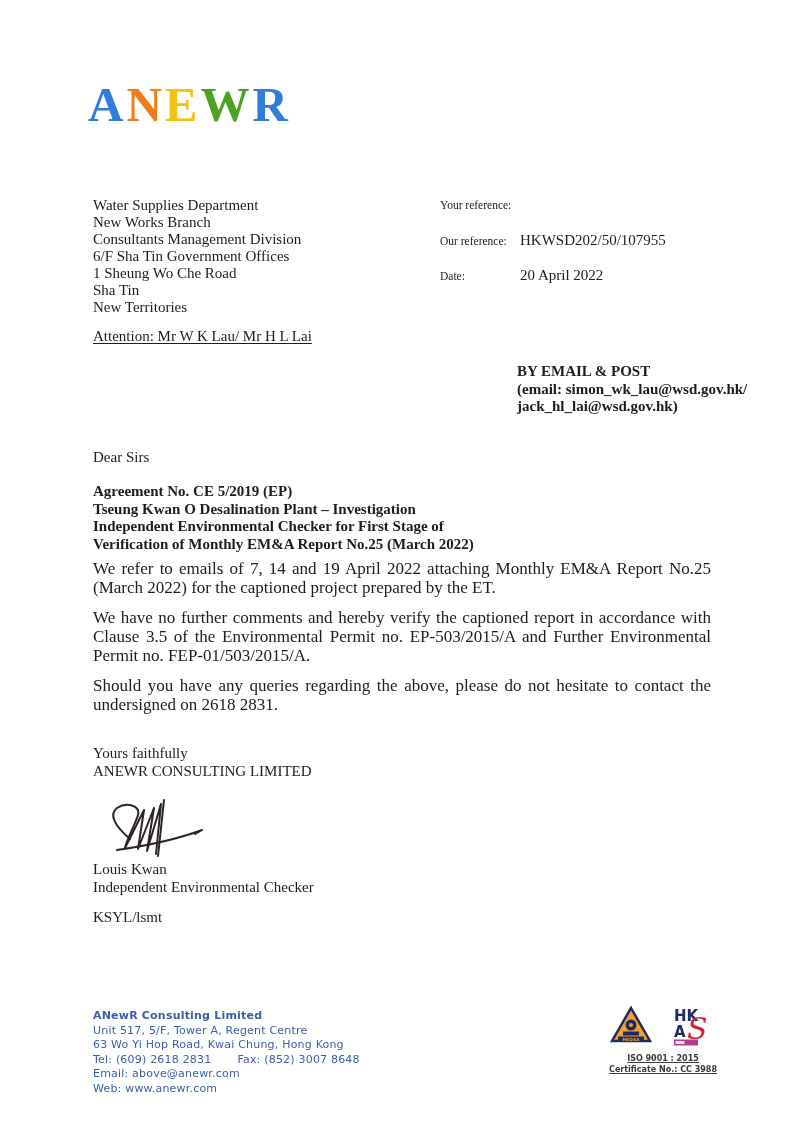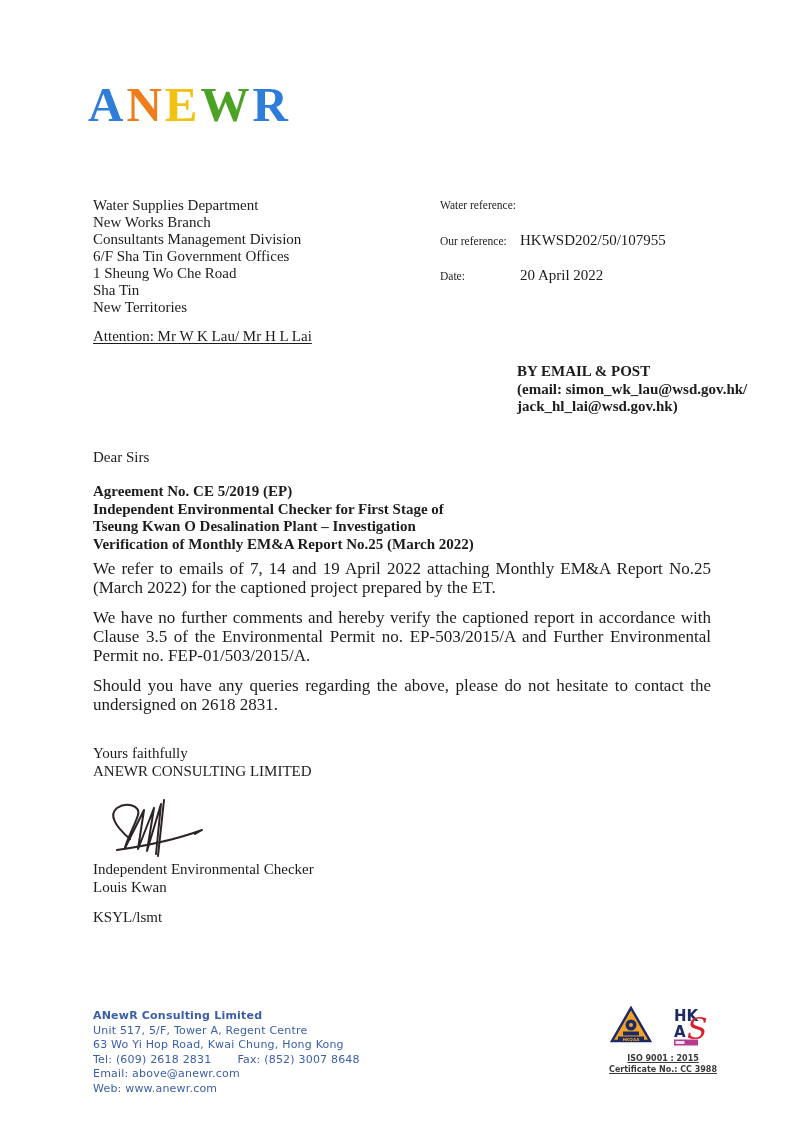--- a/index.html
+++ b/index.html
@@ -91,21 +91,21 @@
     <div>Water Supplies Department</div>
     <div>New Works Branch</div>
     <div>Consultants Management Division</div>
     <div>6/F Sha Tin Government Offices</div>
     <div>1 Sheung Wo Che Road</div>
     <div>Sha Tin</div>
     <div>New Territories</div>
   </div>
 
   <div class="ref-row" style="top:199px;">
-    <span class="ref-label">Water reference:</span>
+    <span class="ref-label">Your reference:</span>
     <span class="ref-value"></span>
   </div>
   <div class="ref-row" style="top:232px;">
     <span class="ref-label">Our reference:</span>
     <span class="ref-value">HKWSD202/50/107955</span>
   </div>
   <div class="ref-row" style="top:267px;">
     <span class="ref-label">Date:</span>
     <span class="ref-value">20 April 2022</span>
   </div>
@@ -115,22 +115,22 @@
   <div class="abs delivery">
     <div>BY EMAIL &amp; POST</div>
     <div>(email: simon_wk_lau@wsd.gov.hk/</div>
     <div>jack_hl_lai@wsd.gov.hk)</div>
   </div>
 
   <div class="abs salutation">Dear Sirs</div>
 
   <div class="abs subject">
     <div>Agreement No. CE 5/2019 (EP)</div>
+    <div>Tseung Kwan O Desalination Plant – Investigation</div>
     <div>Independent Environmental Checker for First Stage of</div>
-    <div>Tseung Kwan O Desalination Plant – Investigation</div>
     <div class="underlined">Verification of Monthly EM&amp;A Report No.25 (March 2022)</div>
   </div>
 
   <div class="abs body-text">
     <p>We refer to emails of 7, 14 and 19 April 2022 attaching Monthly EM&amp;A Report No.25 (March 2022) for the captioned project prepared by the ET.</p>
     <p>We have no further comments and hereby verify the captioned report in accordance with Clause 3.5 of the Environmental Permit no. EP-503/2015/A and Further Environmental Permit no. FEP-01/503/2015/A.</p>
     <p>Should you have any queries regarding the above, please do not hesitate to contact the undersigned on 2618 2831.</p>
   </div>
 
   <div class="abs closing">
@@ -143,22 +143,22 @@
       <g fill="none" stroke="#2c2327" stroke-width="2" stroke-linecap="round" stroke-linejoin="round">
         <path d="M30 42 C 16 30, 8 18, 17 11 C 26 5, 41 8, 38 18 C 35 28, 27 42, 25 51"></path>
         <path d="M25 51 L 44 13 L 38 52 L 54 11 L 47 54 L 61 7 L 56 57"></path>
         <path d="M64 3 L 58 59"></path>
         <path d="M17 53 C 45 49, 75 43, 102 33 L 95 37"></path>
       </g>
     </svg>
   </div>
 
   <div class="abs signatory">
+    <div>Louis Kwan</div>
     <div>Independent Environmental Checker</div>
-    <div>Louis Kwan</div>
   </div>
   <div class="abs initials">KSYL/lsmt</div>
 
   <div class="abs footer-left" style="color: rgb(59, 94, 169);">
     <div class="company">ANewR Consulting Limited</div>
     <div>Unit 517, 5/F, Tower A, Regent Centre</div>
     <div>63 Wo Yi Hop Road, Kwai Chung, Hong Kong</div>
     <div class="telfax">
       <span>Tel: (609) 2618 2831</span><span class="fax">Fax: (852) 3007 8648</span>
     </div>

